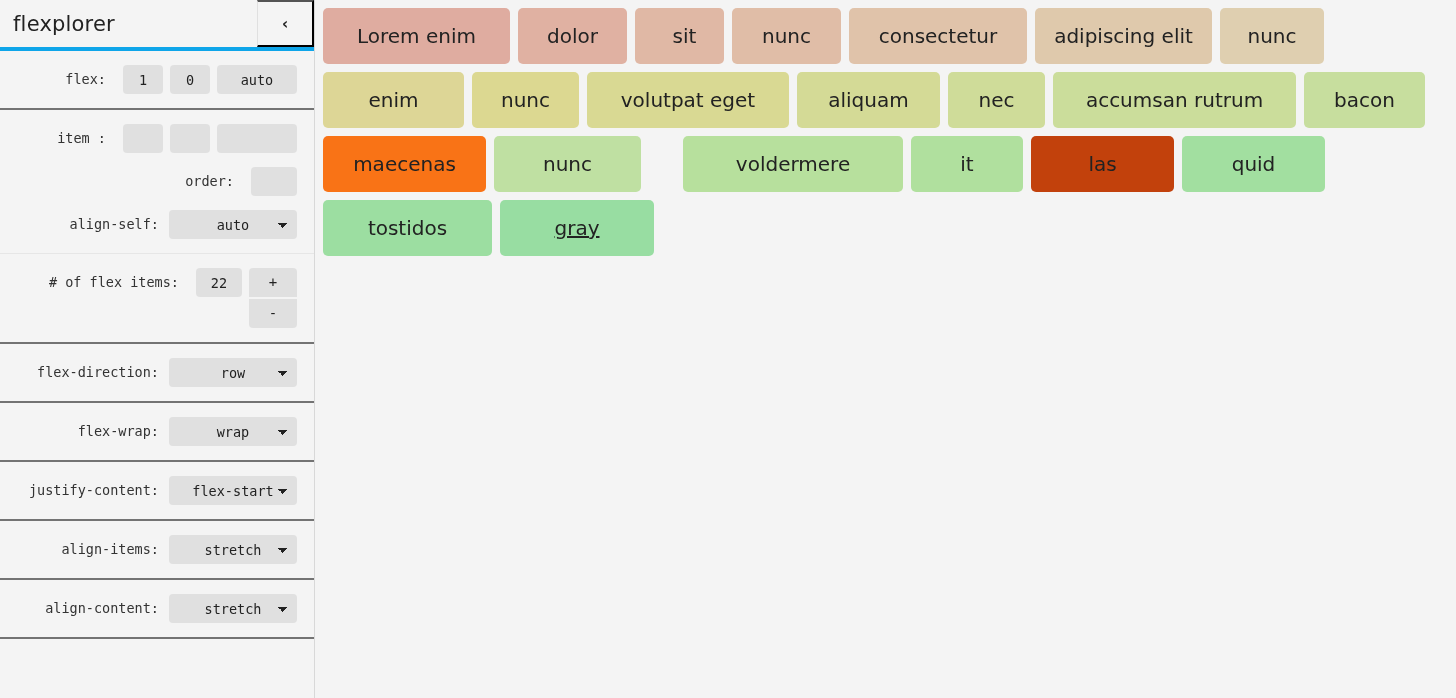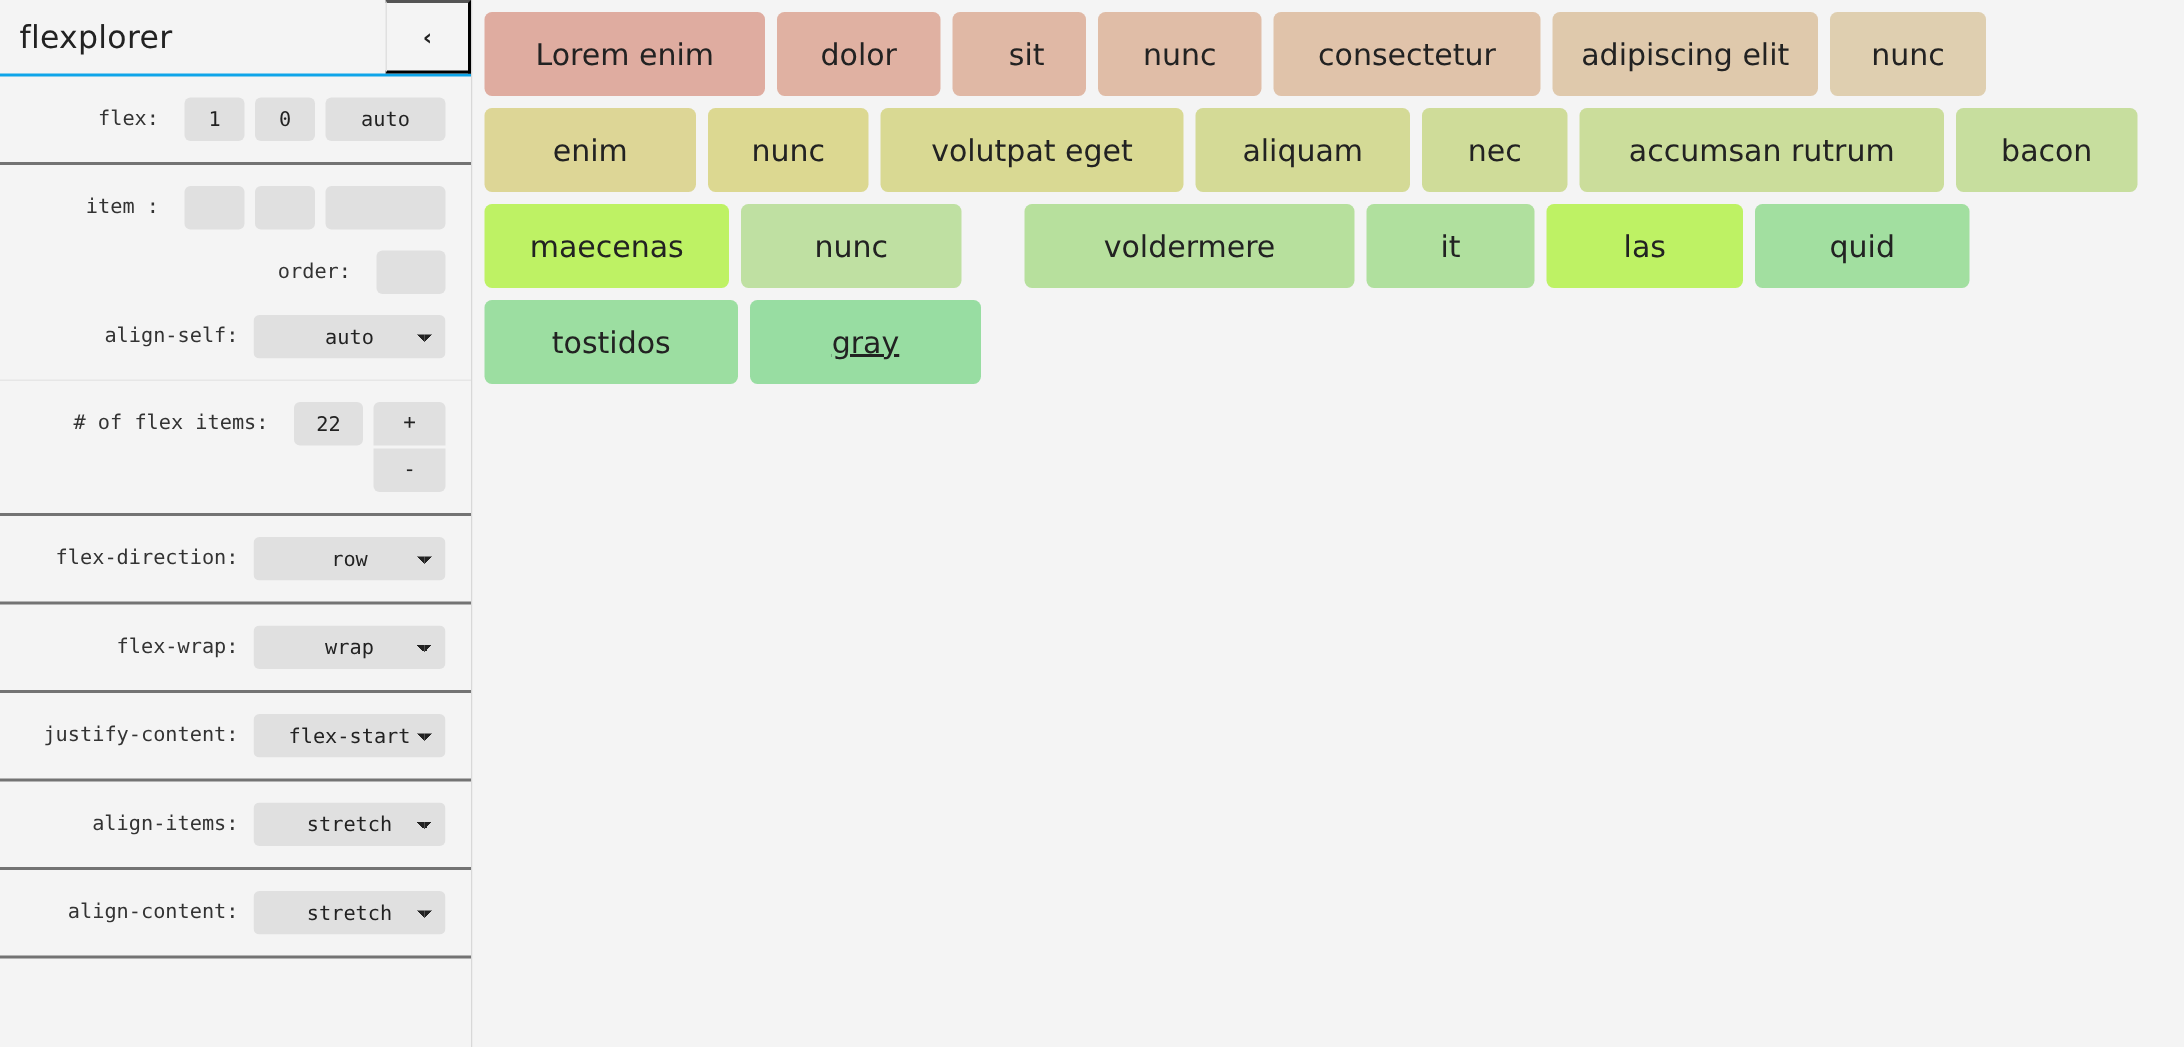--- a/index.html
+++ b/index.html
@@ -19,21 +19,21 @@
     height: 698px;
     background: #f4f4f4;
     border-right: 1px solid #d8d8d8;
     overflow: hidden;
     font-family: "DejaVu Sans Mono", monospace;
   }
   .panel-header {
     display: flex;
     align-items: stretch;
     height: 51px;
-    border-bottom: 2px solid #0ea5e9;
+    border-bottom: 4px solid #0ea5e9;
   }
   .panel-title {
     flex: 1;
     display: flex;
     align-items: center;
     padding-left: 13px;
     font-family: "DejaVu Sans", sans-serif;
     font-size: 21px;
     color: #222;
     letter-spacing: .2px;
@@ -272,33 +272,33 @@
         </div>
         <div class="flex-item" style="background: rgb(207, 220, 153); width: 97px;">
           <span>nec</span>
         </div>
         <div class="flex-item" style="background: rgb(203, 221, 155); width: 243px;">
           <span>accumsan rutrum</span>
         </div>
         <div class="flex-item" style="background: rgb(199, 222, 158); width: 121px;">
           <span>bacon</span>
         </div>
-        <div class="flex-item" style="background: #bef264; width: 163px;">
+        <div class="flex-item" style="background: #f97316; width: 163px;">
           <span>maecenas</span>
         </div>
         <div class="flex-item" style="background: rgb(191, 224, 162); width: 147px;">
           <span>nunc</span>
         </div>
         <div class="flex-item" style="background: rgb(183, 224, 157); width: 220px; margin-left: 34px;">
           <span>voldermere</span>
         </div>
         <div class="flex-item" style="background: rgb(176, 224, 158); width: 112px;">
           <span>it</span>
         </div>
-        <div class="flex-item" style="background: #bef264; width: 131px;">
+        <div class="flex-item" style="background: #c2410c; width: 143px;">
           <span>las</span>
         </div>
         <div class="flex-item" style="background: rgb(162, 223, 160); width: 143px;">
           <span>quid</span>
         </div>
         <div class="flex-item" style="background: rgb(156, 222, 161); width: 169px;">
           <span>tostidos</span>
         </div>
         <div class="flex-item" style="background: rgb(152, 221, 162); width: 154px; text-decoration: underline;">
           <span>gray</span>

